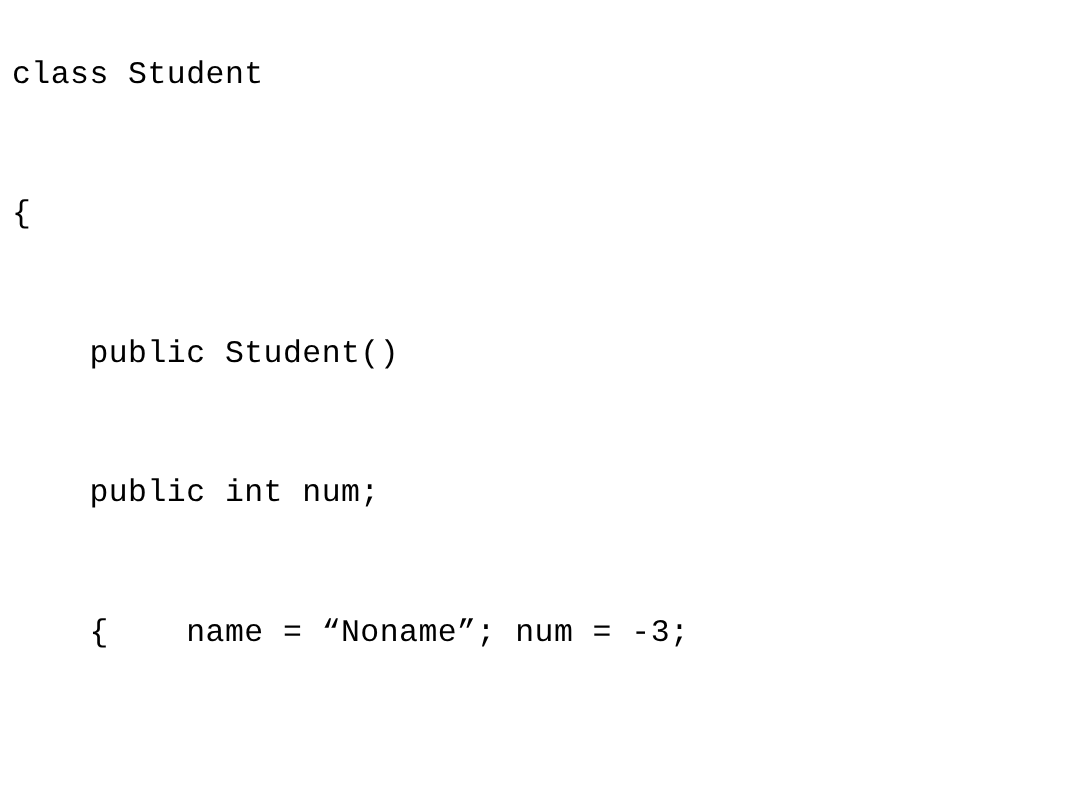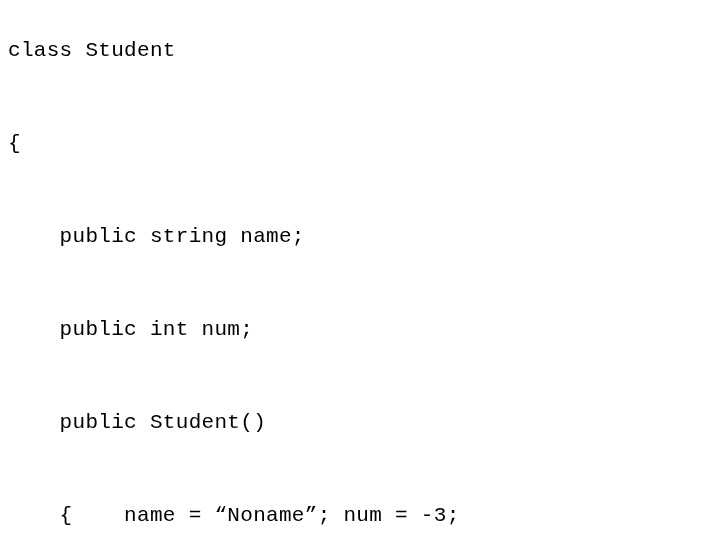--- a/index.html
+++ b/index.html
@@ -42,23 +42,22 @@
     white-space: pre;
     font-family: "Liberation Mono", "DejaVu Sans Mono", monospace;
   }
 </style>
 </head>
 <body>
 
 <div id="slide" style="background: rgb(255, 255, 255);">
   <pre id="code-block" style="color: rgb(0, 0, 0);">    <code class="code-line">class Student</code>
     <code class="code-line">{</code>
-    <code class="code-line">    public string name;</code>
+    <code class="code-line">    public Student()</code>
     <code class="code-line">    public int num;</code>
-    <code class="code-line">    public Student()</code>
     <code class="code-line">    {    name = “Noname”; num = -3;</code>
     
     
     
     
     
     
     
     
     

